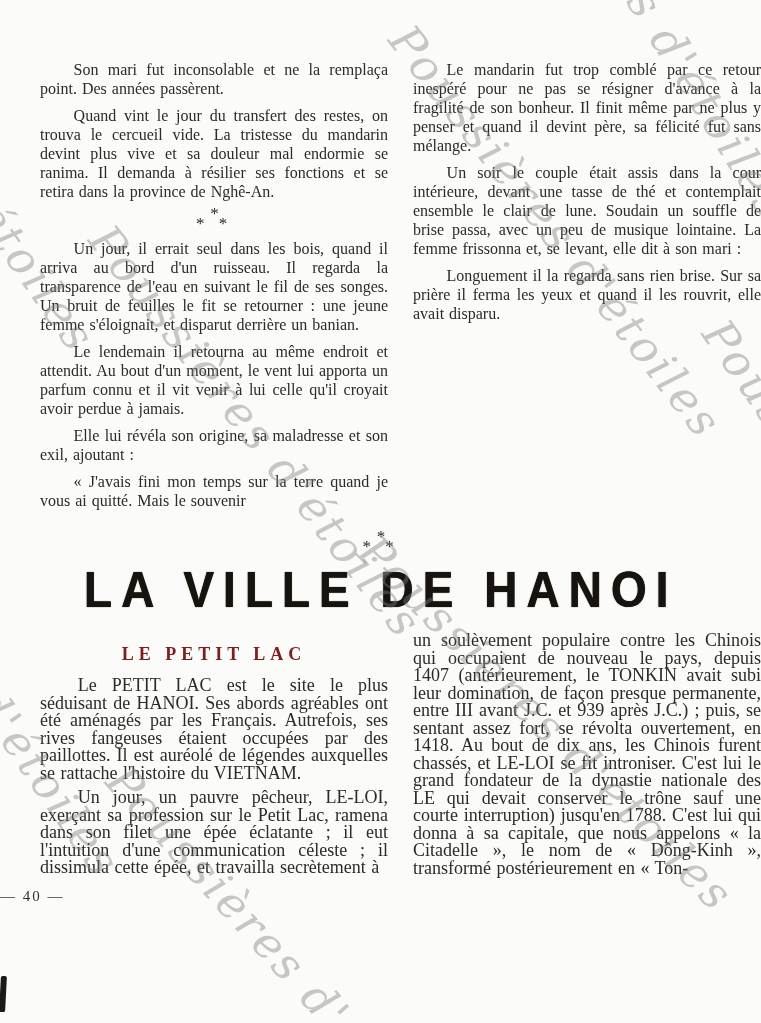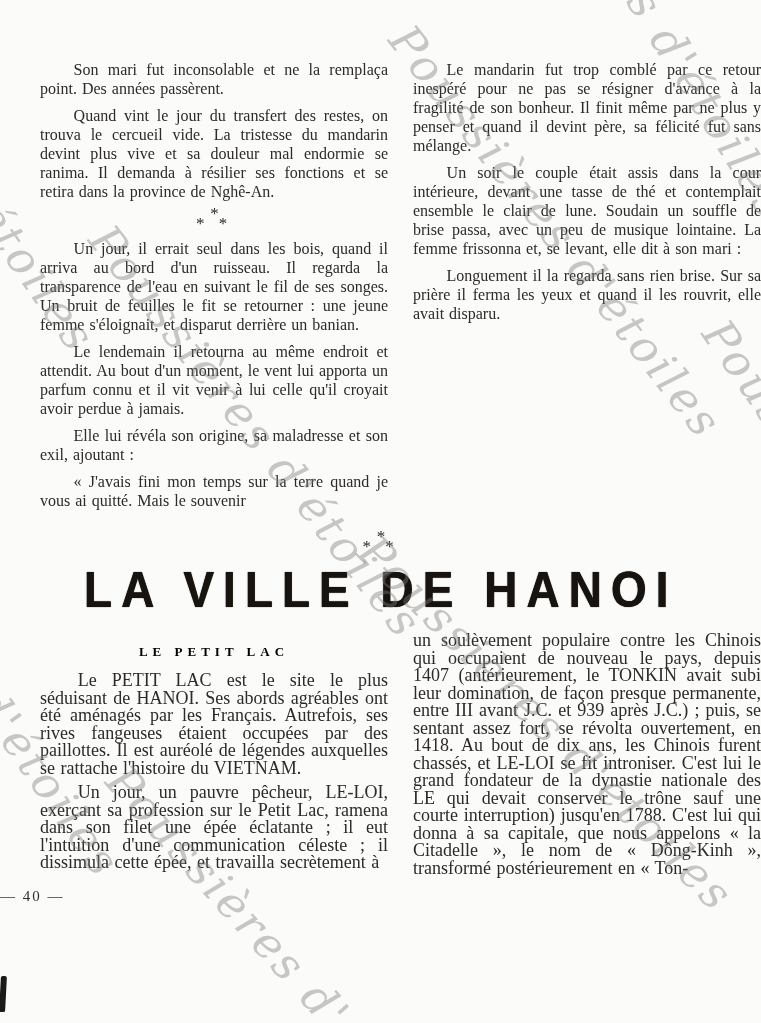--- a/index.html
+++ b/index.html
@@ -47,24 +47,24 @@
     letter-spacing:9px;
     color:#17140f;
     transform:scaleY(1.1);
     text-shadow:0 0 1px #17140f, 0.5px 0.5px 0 #3a342c;
   }
 
   .article-section { margin-top:16px; }
   .subtitle {
     text-align:center;
     font-weight:bold;
-    font-size:13px;
+    font-size:18px;
     letter-spacing:5px;
     margin:12px 0 12px 0;
-    color:#000000;
+    color:#7f1d1d;
   }
   .article-para {
     margin:0 0 7px 0;
     font-size:18px; line-height:17.5px;
     text-align:justify;
     word-spacing:1px;
   }
 
   .footer {
     text-align:left;

